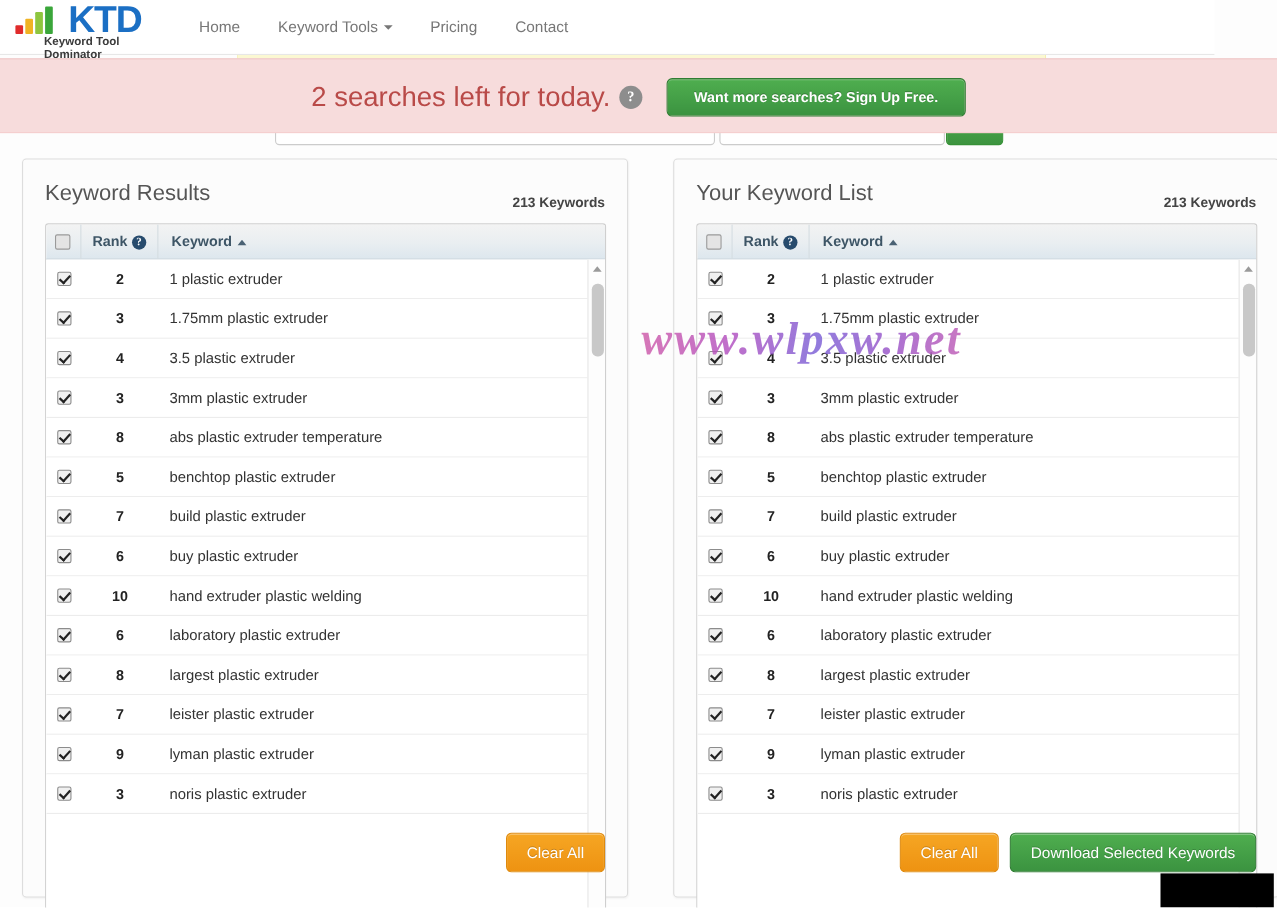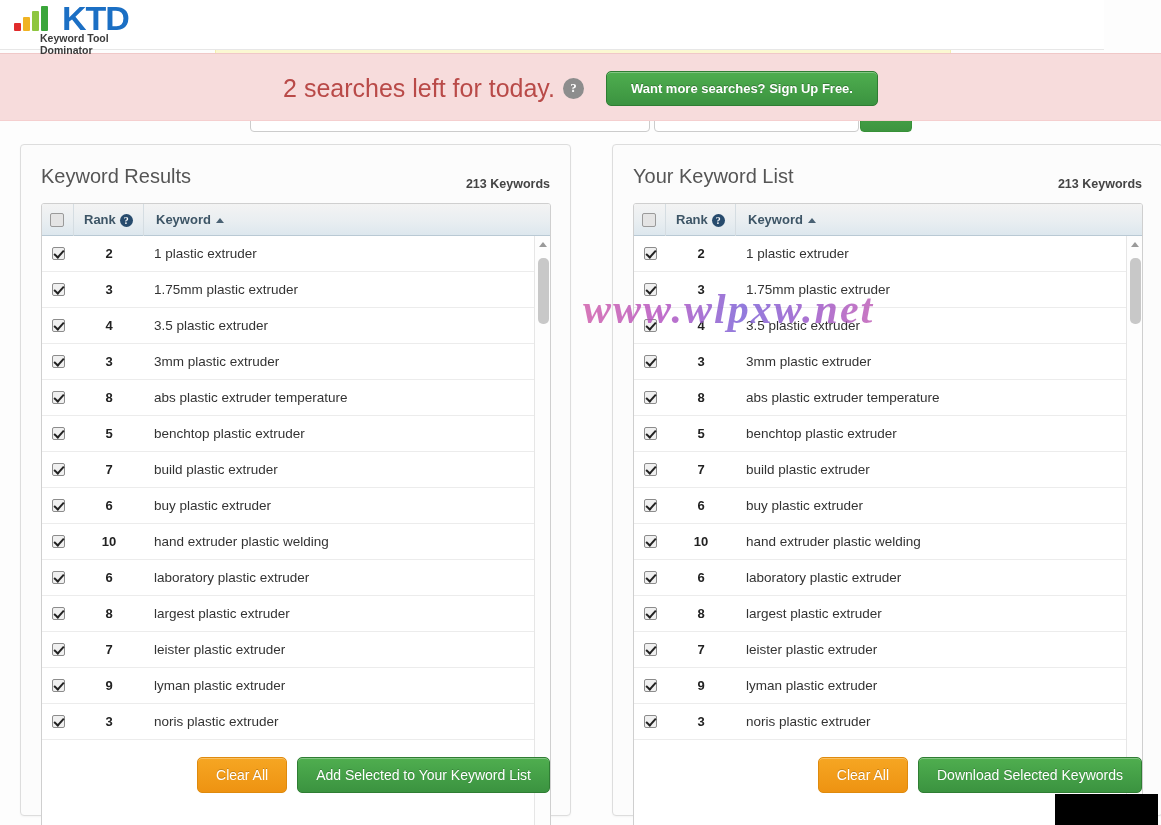--- a/index.html
+++ b/index.html
@@ -265,20 +265,26 @@
       <div class="logo-bars">
         <i class="lb1"></i>
           <i class="lb2"></i>
           <i class="lb3"></i>
           <i class="lb4"></i>
       </div>
       <div class="logo-ktd">KTD</div>
       <div class="logo-sub">Keyword Tool Dominator</div>
     </div>
 
+    <div class="nav-links">
+      <a class="nav-link">Home</a>
+      <a class="nav-link"><span>Keyword Tools</span><span class="caret"></span></a>
+      <a class="nav-link">Pricing</a>
+      <a class="nav-link">Contact</a>
+    </div>
 
   </div>
 
   <div class="yellow-strip"></div>
 
   <div class="search-row">
     <div class="search-input-main" title=""></div>
     <div class="search-input-sec" title=""></div>
     <div class="search-go"></div>
   </div>
@@ -411,21 +417,20 @@
           </div>
         <div class="sb-thumb"></div>
         <div class="sb-arrow sb-down">
             <i></i>
           </div>
       </div>
     </div>
 
     <div class="panel-actions">
       <span class="btn-clear">Clear All</span>
-      <span class="btn-green">Add Selected to Your Keyword List</span>
     </div>
   </div>
 
   <div class="panel panel-right">
     <div class="panel-title">Your Keyword List</div>
     <div class="panel-count">213 Keywords</div>
 
     <div class="table-wrap">
       <div class="thead">
         <div class="th th-cb">

